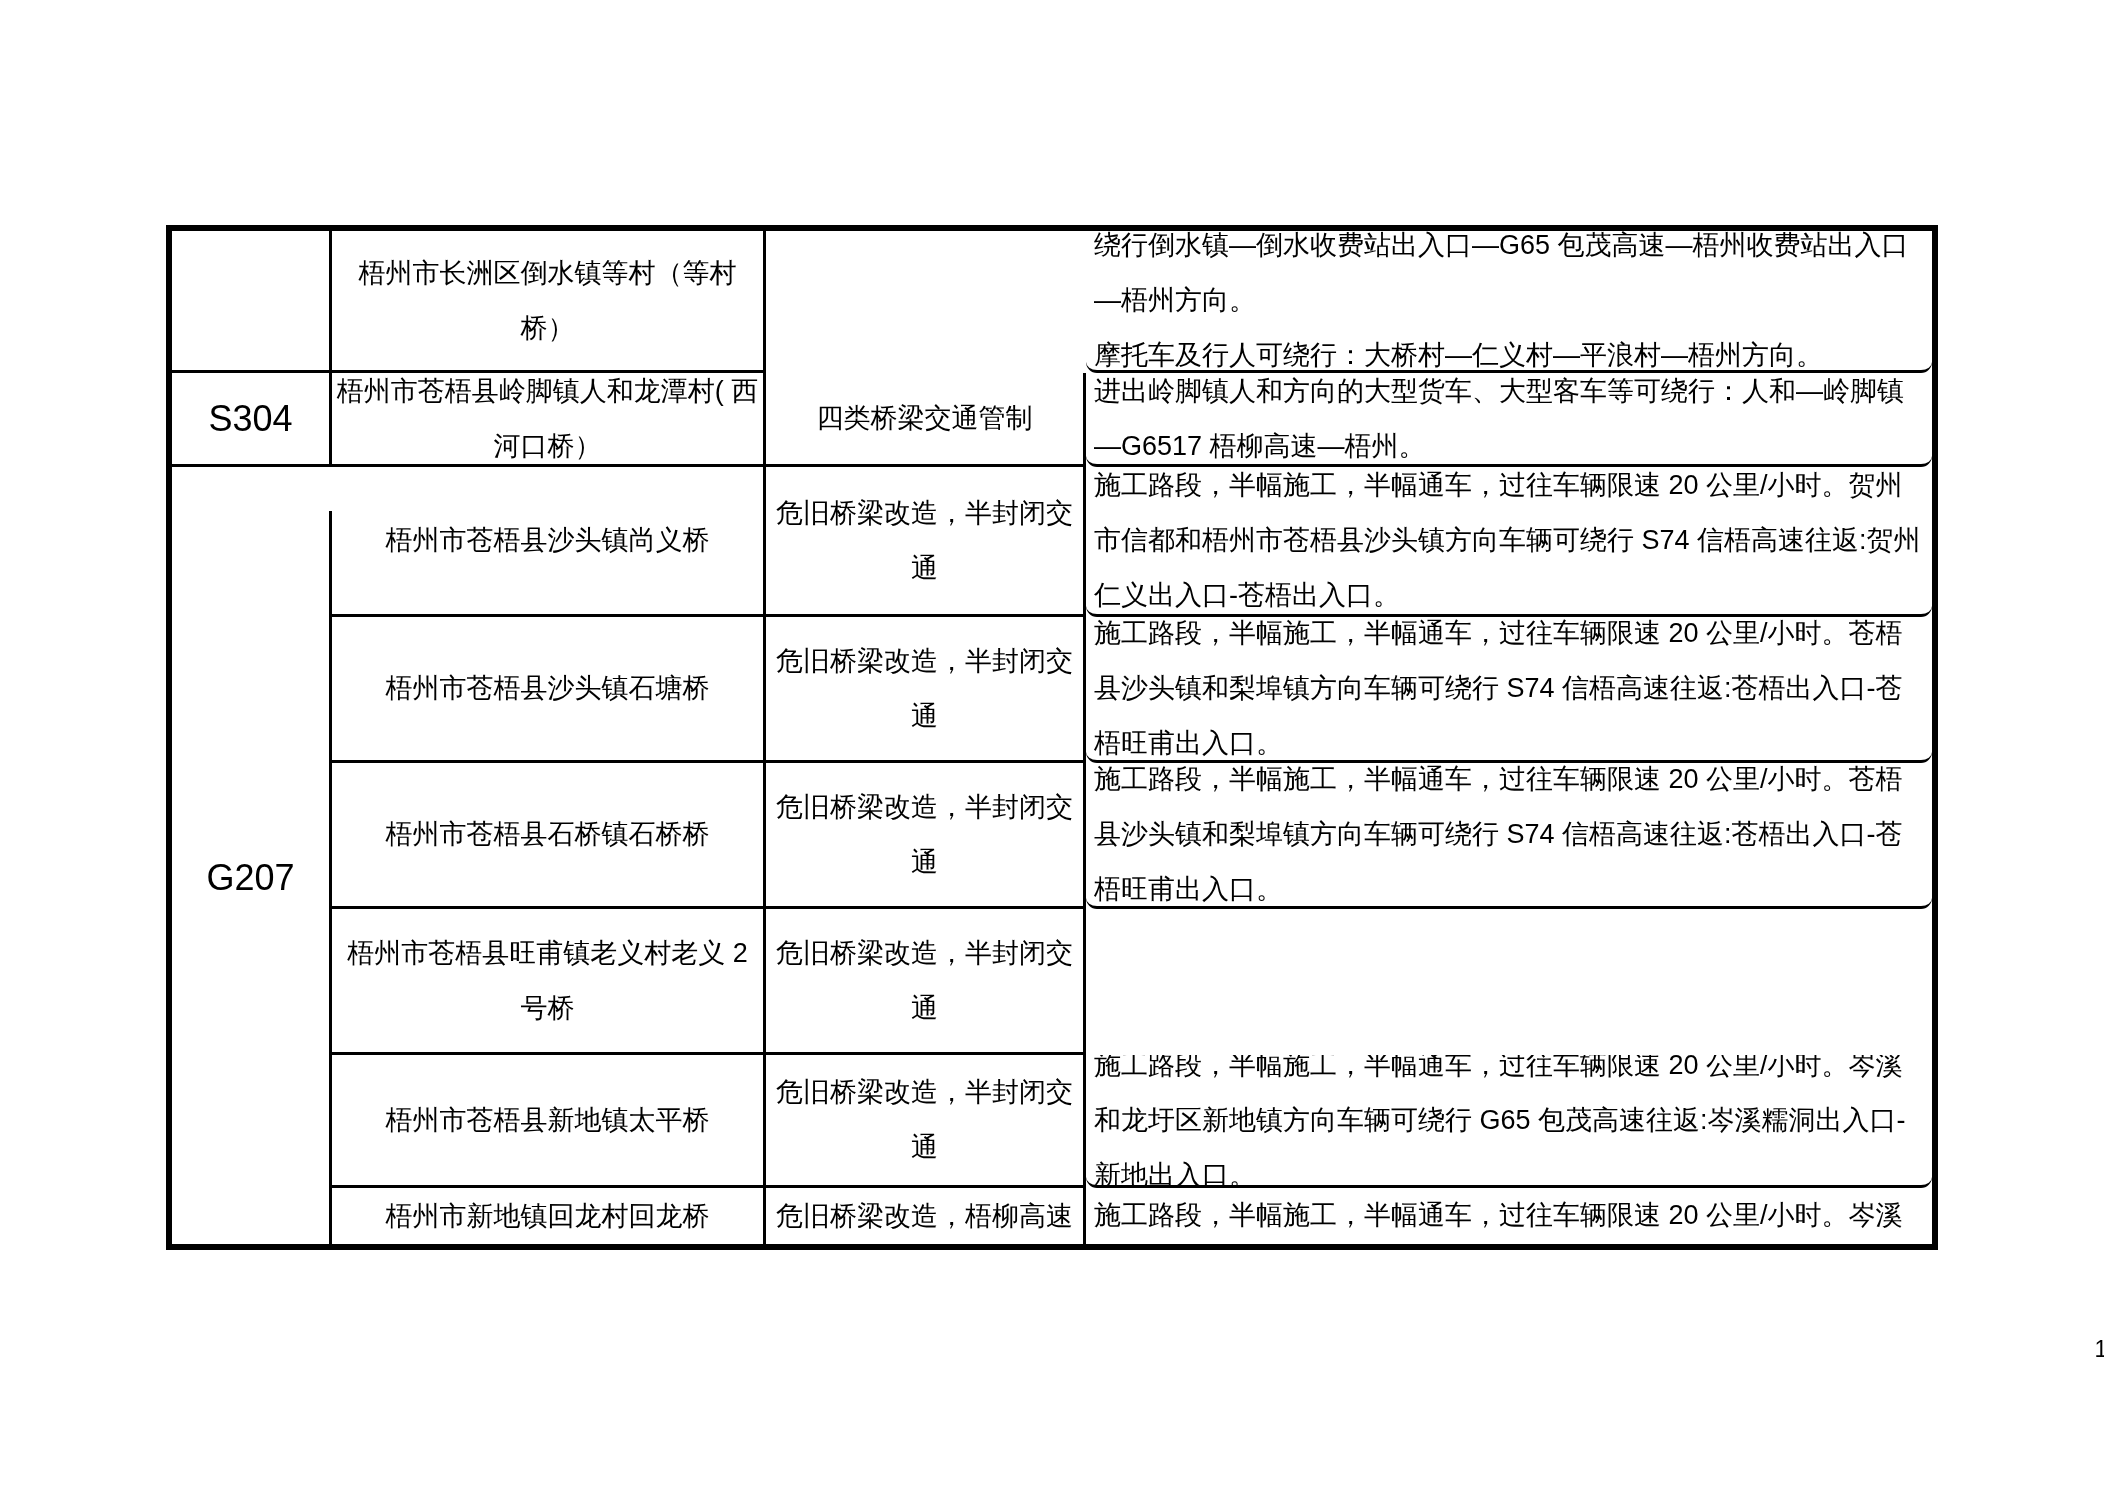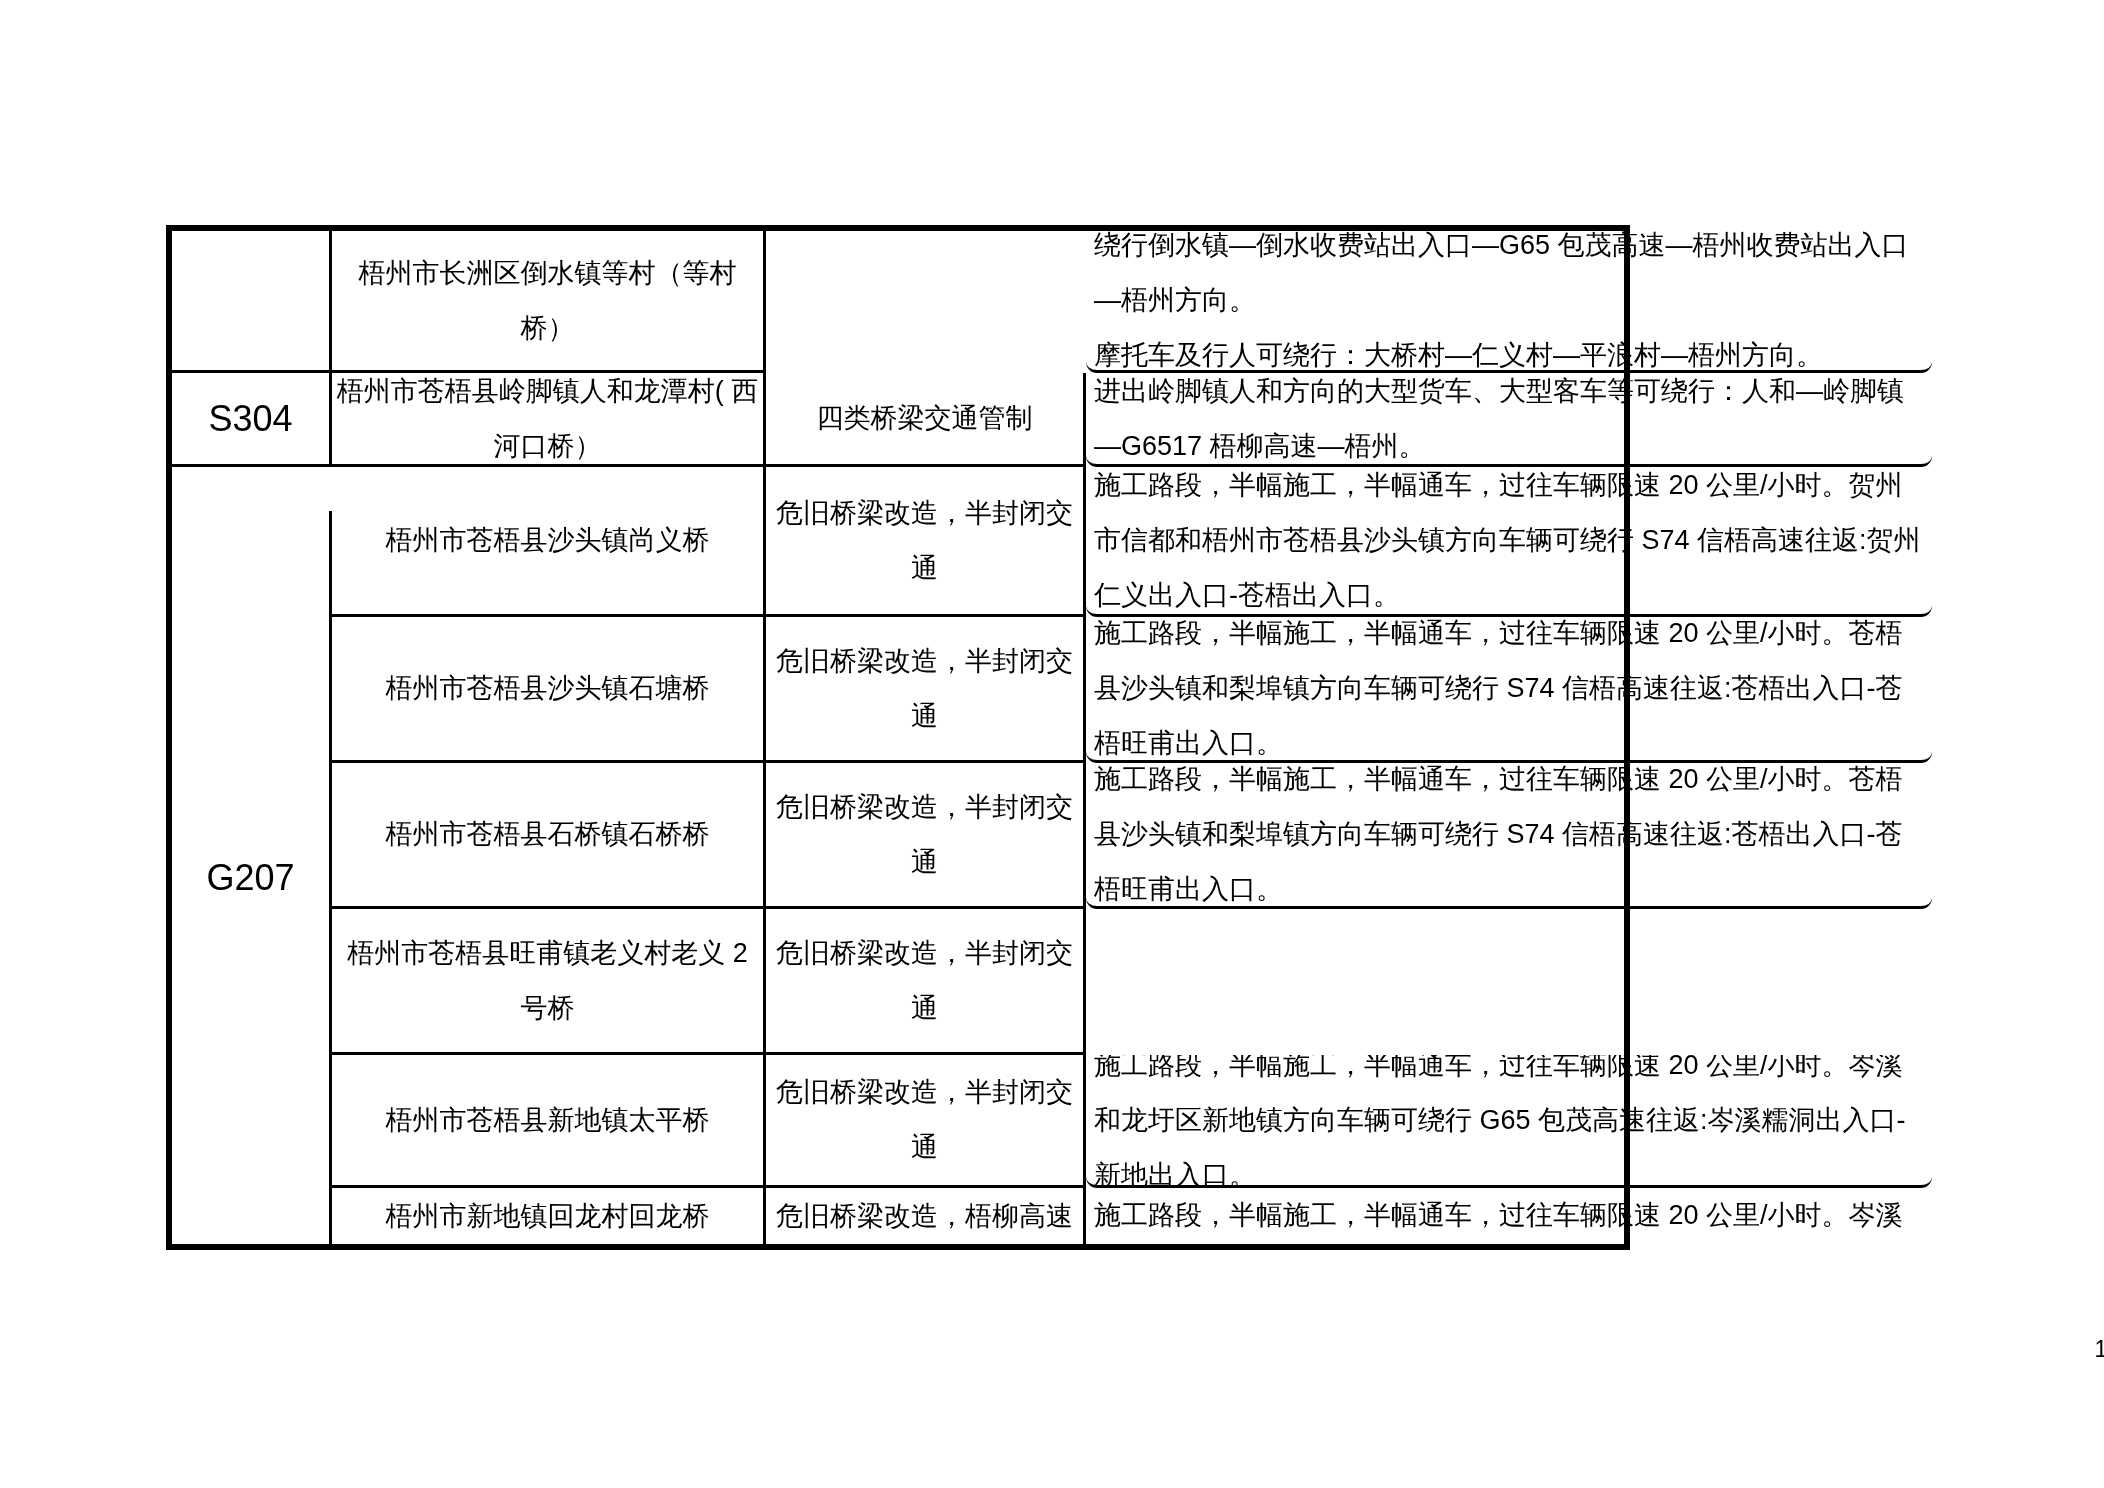--- a/index.html
+++ b/index.html
@@ -13,21 +13,21 @@
     height: 1488px;
     background: #ffffff;
     font-family: "Liberation Sans", sans-serif;
     color: #000000;
     overflow: hidden;
   }
   .traffic-table {
     position: absolute;
     left: 166px;
     top: 225px;
-    width: 1464px;
+    width: 1772px;
     height: 1025px;
     box-sizing: border-box;
     border: 6px solid #000000;
     display: grid;
     grid-template-columns: 160px 434px 320px 846px;
     grid-template-rows: 142px 94px 150px 146px 146px 146px 133px 56px;
     background: #ffffff;
   }
   .cell {
     box-sizing: border-box;

